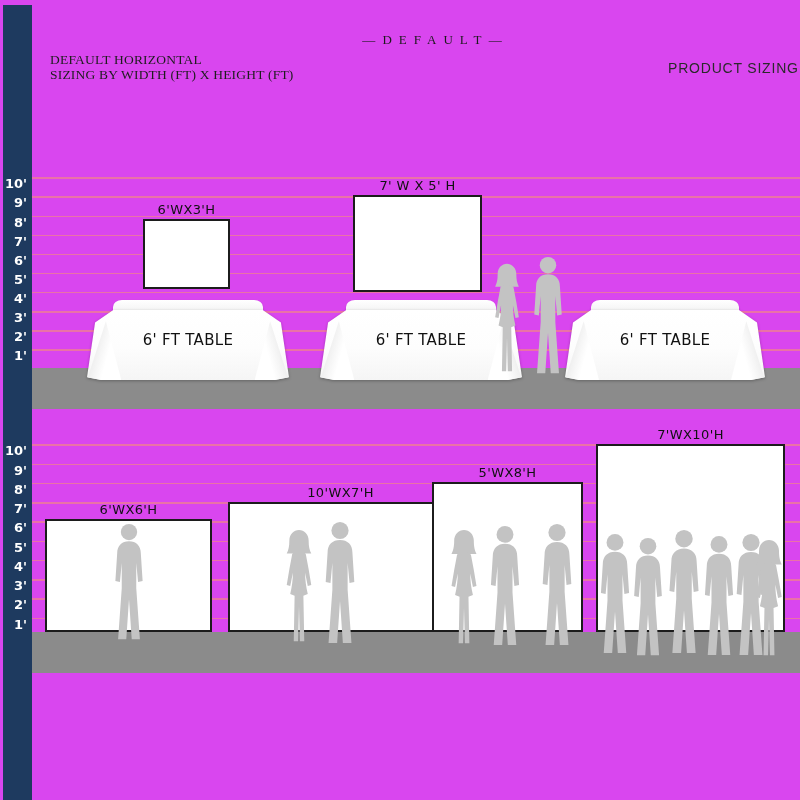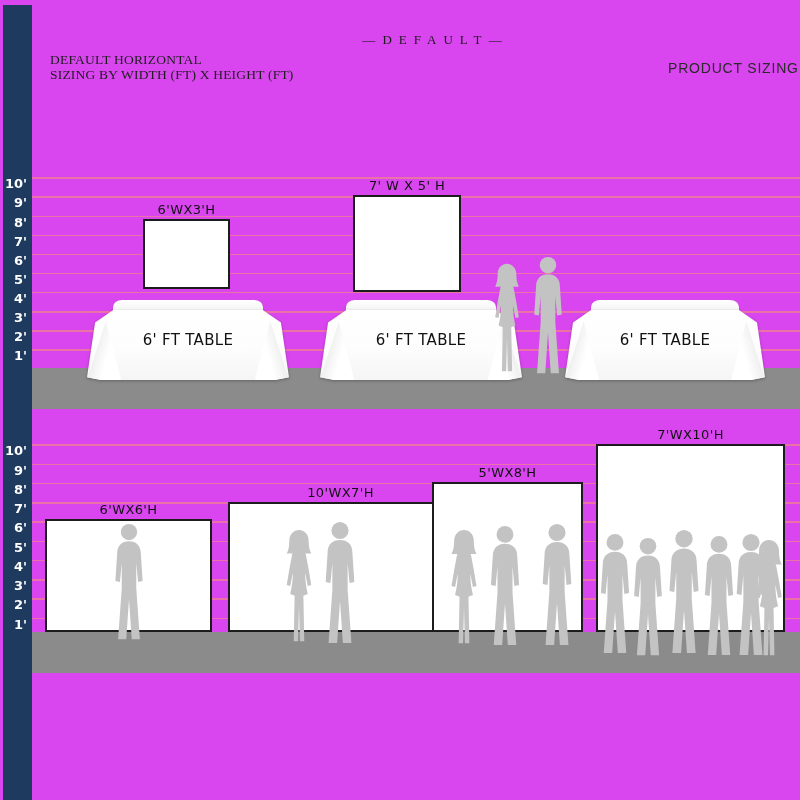--- a/index.html
+++ b/index.html
@@ -77,21 +77,21 @@
   </div>
   <div class="prod-sizing">PRODUCT SIZING</div>
 
   <div class="floor" style="top:368px;"></div>
   <div class="floor" style="top:632px;"></div>
 
   <div class="bd" style="left:143px;top:202px;width:87px;">
     <div class="bd-label">6'WX3'H</div>
     <div class="bd-rect" style="height:70px;"></div>
   </div>
-  <div class="bd" style="left:353px;top:178px;width:108px;">
+  <div class="bd" style="left:353px;top:178px;width:129px;">
     <div class="bd-label">7' W X 5' H</div>
     <div class="bd-rect" style="height:97px;"></div>
   </div>
 
   <div class="bd" style="left:45px;top:502px;width:167px;">
     <div class="bd-label">6'WX6'H</div>
     <div class="bd-rect" style="height:113px;"></div>
   </div>
   <div class="bd" style="left:228px;top:485px;width:225px;">
     <div class="bd-label">10'WX7'H</div>

